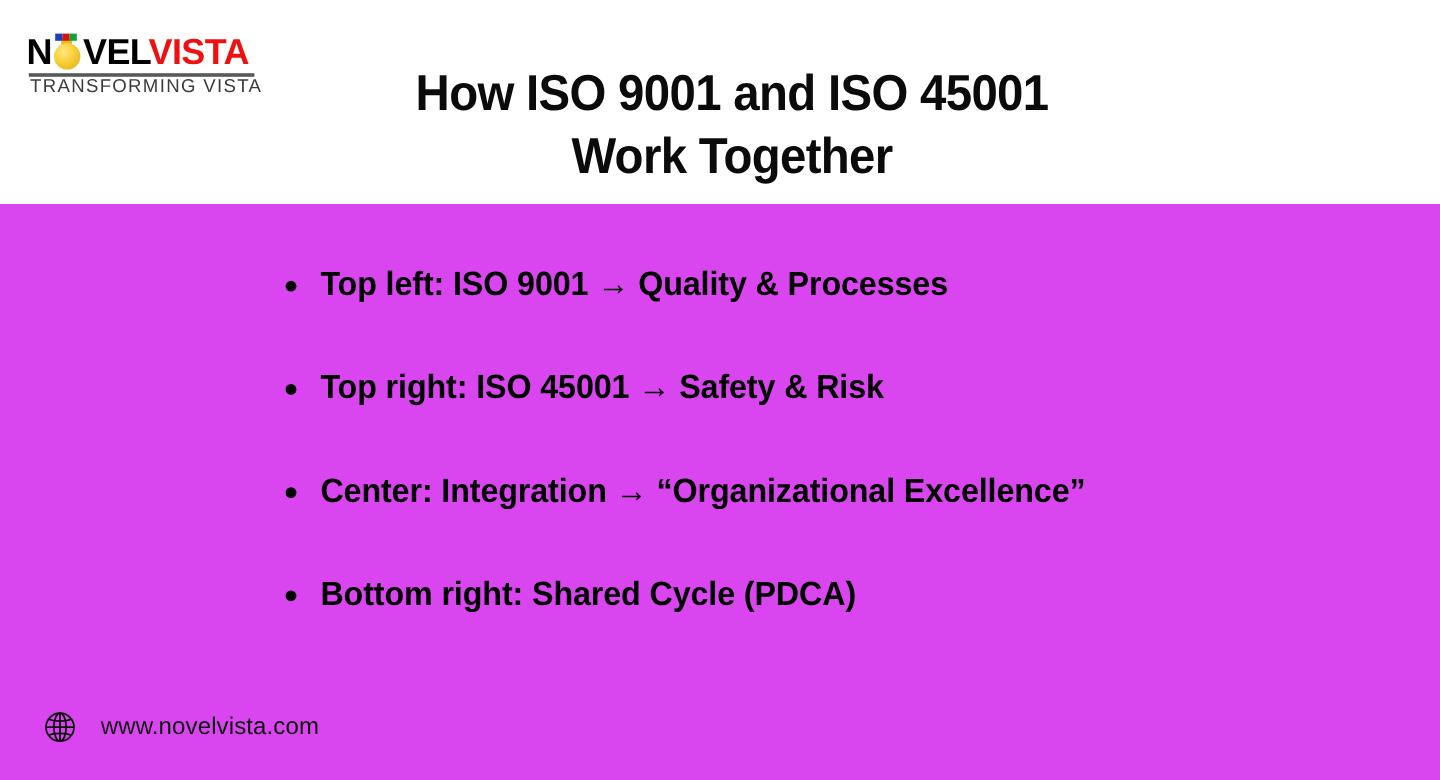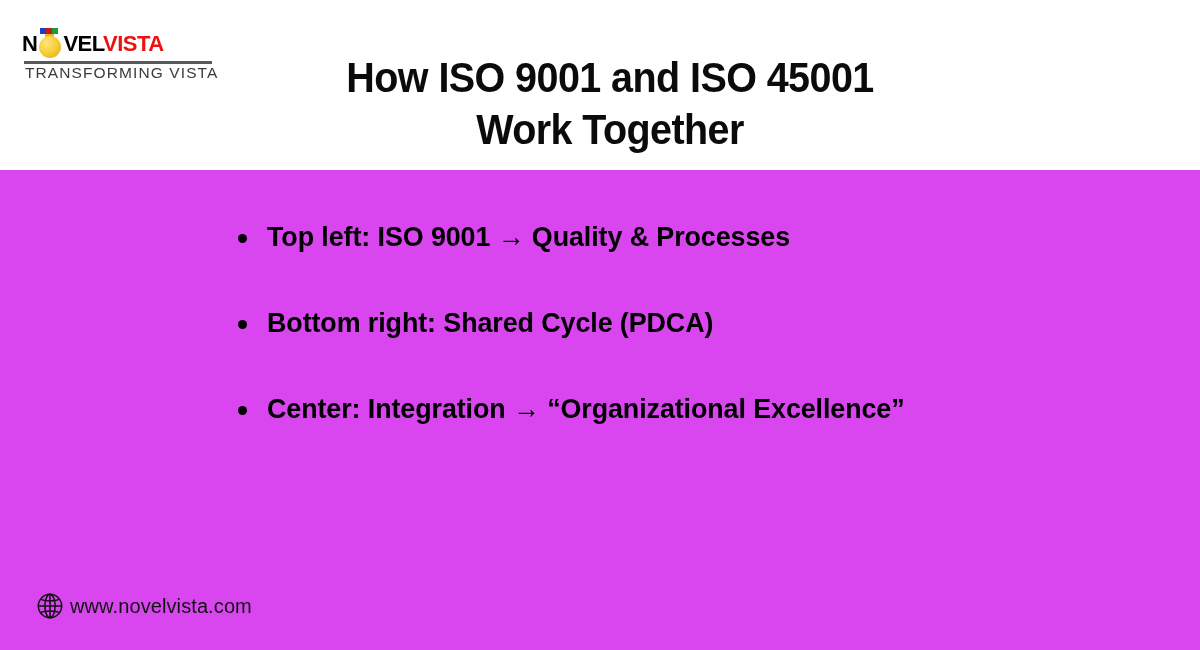--- a/index.html
+++ b/index.html
@@ -38,21 +38,21 @@
     width: 192px;
     height: 54px;
   }
   .logo-wordmark {
     position: relative;
     height: 32px;
     line-height: 32px;
     white-space: nowrap;
     font-family: "Liberation Sans", sans-serif;
     font-weight: bold;
-    font-size: 22px;
+    font-size: 30px;
     letter-spacing: -0.5px;
   }
   .logo-n, .logo-vel {
     color: #000000;
   }
   .logo-vista {
     color: #ee1111;
   }
   .logo-orb-slot {
     display: inline-block;
@@ -180,21 +180,21 @@
     transform-origin: 0 50%;
   }
 
   
   .footer {
     position: absolute;
     left: 36px;
     top: 592px;
     display: flex;
     align-items: center;
-    gap: 6px;
+    gap: 20px;
   }
   .globe-icon {
     width: 28px;
     height: 28px;
     display: block;
   }
   .footer-url {
     font-family: "Liberation Sans", sans-serif;
     font-size: 20px;
     color: #111111;
@@ -228,25 +228,29 @@
   </div>
 
   <div class="body-band">
     <ul class="bullets">
       <li class="bullet">
         <span class="bullet-dot"></span>
         <span class="bullet-text">Top left: ISO 9001 → Quality &amp; Processes</span>
       </li>
       <li class="bullet">
         <span class="bullet-dot"></span>
+        <span class="bullet-text">Top right: ISO 45001 → Safety &amp; Risk</span>
+      </li>
+      <li class="bullet">
+        <span class="bullet-dot"></span>
+        <span class="bullet-text">Center: Integration → “Organizational Excellence”</span>
+      </li>
+      <li class="bullet">
+        <span class="bullet-dot"></span>
         <span class="bullet-text">Bottom right: Shared Cycle (PDCA)</span>
-      </li>
-      <li class="bullet">
-        <span class="bullet-dot"></span>
-        <span class="bullet-text">Center: Integration → “Organizational Excellence”</span>
       </li>
     </ul>
   </div>
 
   <div class="footer">
     <svg class="globe-icon" viewBox="0 0 24 24">
       <g fill="none" stroke="#111111" stroke-width="1.3">
         <circle cx="12" cy="12" r="10"></circle>
         <ellipse cx="12" cy="12" rx="4.4" ry="10"></ellipse>
         <line x1="2" y1="12" x2="22" y2="12"></line>

